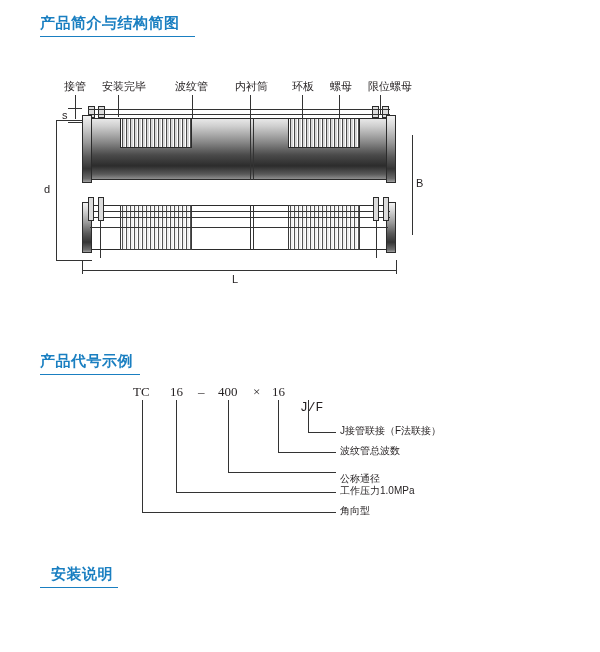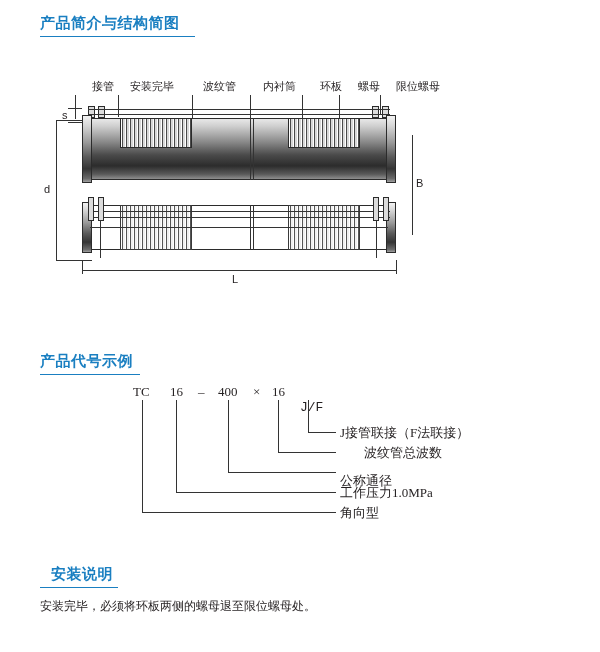--- a/index.html
+++ b/index.html
@@ -33,21 +33,20 @@
     left: 40px;
     top: 65px;
     width: 520px;
     height: 230px;
   }
   .lbl {
     position: absolute;
     font-size: 11px;
     color: #231f20;
     white-space: nowrap;
-    margin-left: 28px;
   }
   .leader {
     position: absolute;
     width: 1px;
     background: #333;
   }
   .hline {
     position: absolute;
     height: 1px;
     background: #333;
@@ -121,24 +120,23 @@
   }
   .code-part {
     position: absolute;
     font-size: 13px;
     color: #231f20;
     font-family: "Liberation Serif", serif;
     white-space: nowrap;
   }
   .desc {
     position: absolute;
-    font-size: 13px;
+    font-size: 10px;
     color: #231f20;
     white-space: nowrap;
-    font-family: Liberation Serif, serif;
   }
   .cline-v { position: absolute; width: 1px; background: #333; }
   .cline-h { position: absolute; height: 1px; background: #333; }
   
   #installnotes {
     position: absolute;
     left: 40px;
     top: 598px;
     width: 520px;
   }
@@ -246,24 +244,23 @@
   <div class="cline-v" style="left:278px; top:30px; height:52px;"></div>
   <div class="cline-v" style="left:308px; top:30px; height:32px;"></div>
 
   <div class="cline-h" style="left:308px; top:62px; width:28px;"></div>
   <div class="cline-h" style="left:278px; top:82px; width:58px;"></div>
   <div class="cline-h" style="left:228px; top:102px; width:108px;"></div>
   <div class="cline-h" style="left:176px; top:122px; width:160px;"></div>
   <div class="cline-h" style="left:142px; top:142px; width:194px;"></div>
 
   <div class="desc" style="left:340px; top:54px;">J接管联接（F法联接）</div>
-  <div class="desc" style="left:340px; top:74px;margin-left:24px;">波纹管总波数</div>
+  <div class="desc" style="left:340px; top:74px;">波纹管总波数</div>
   <div class="desc" style="left:340px; top:102px;">公称通径</div>
   <div class="desc" style="left:340px; top:114px;">工作压力1.0MPa</div>
   <div class="desc" style="left:340px; top:134px;">角向型</div>
 </div>
 
 <div class="section-title" style="left:40px; top:565px;margin-left:11px;">安装说明</div>
 <div class="title-rule" style="left:40px; top:587px; width:78px;"></div>
 
 <div id="installnotes">
-  <p>安装完毕，必须将环板两侧的螺母退至限位螺母处。</p>
 </div>
 
 </body></html>

